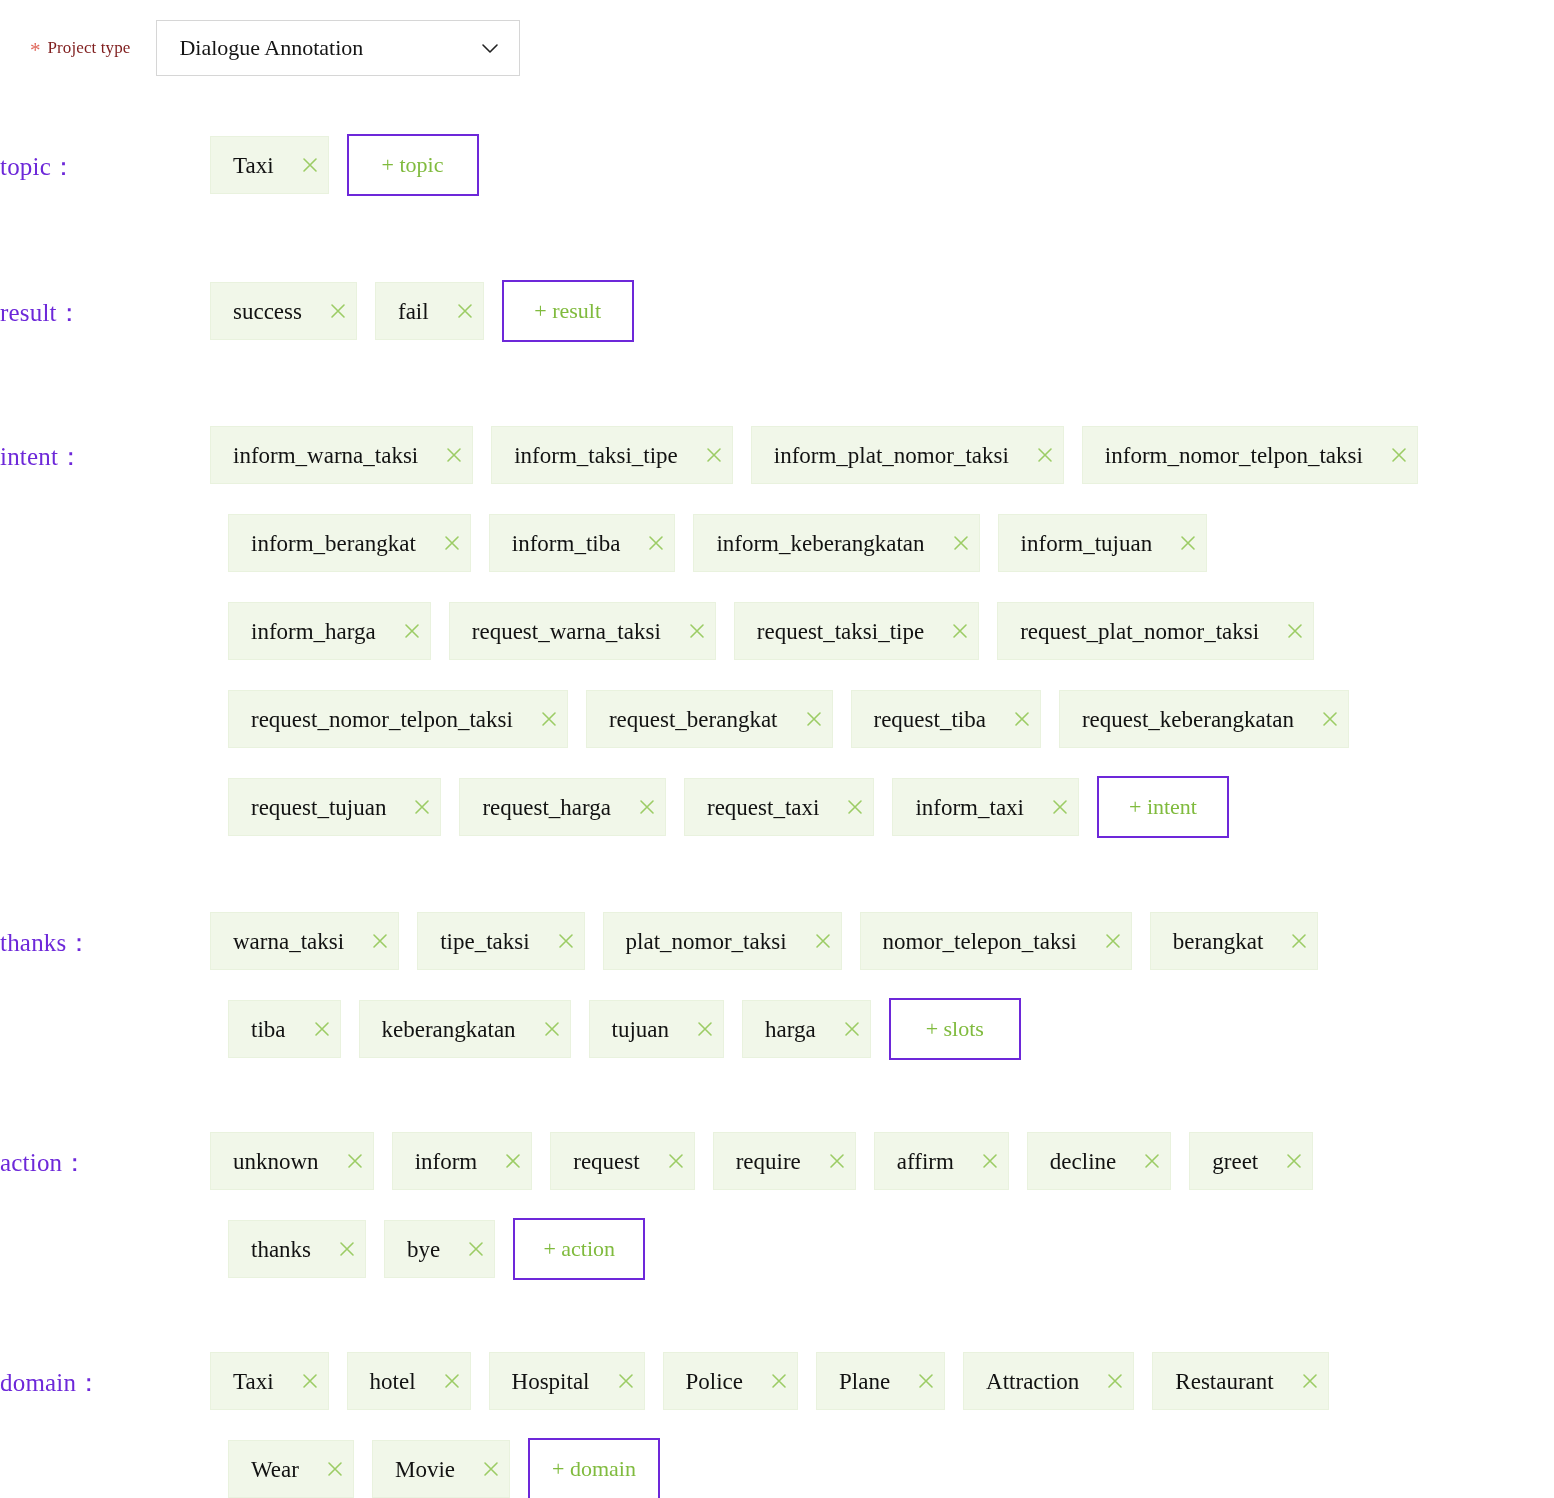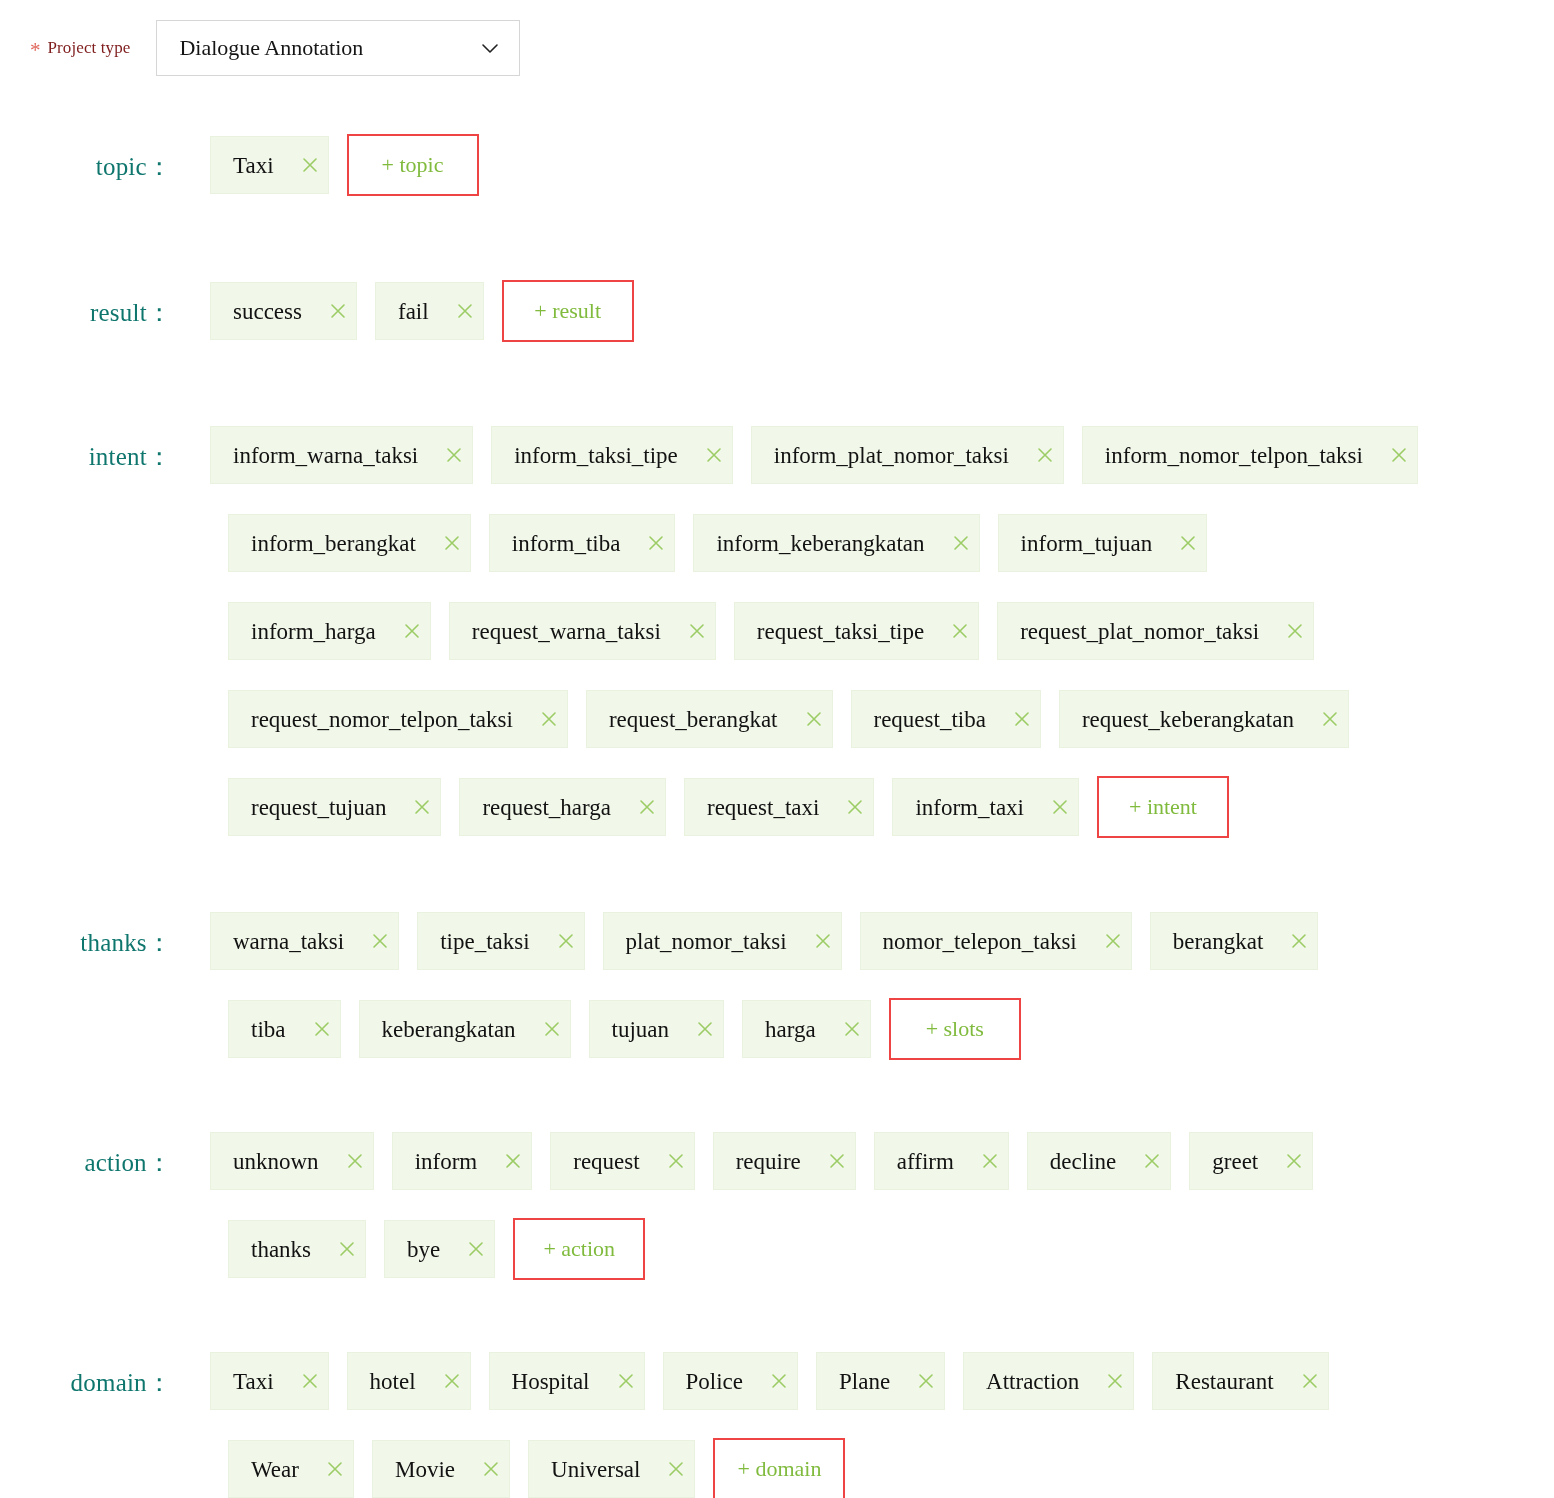--- a/index.html
+++ b/index.html
@@ -65,23 +65,23 @@
 
   
   .field-row {
     display: flex;
     align-items: flex-start;
     margin-top: 0;
   }
   .field-label {
     width: 172px;
     min-width: 172px;
-    text-align: right;
+    text-align: left;
     font-size: 25px;
-    color: #0f766e;
+    color: #6d28d9;
     padding-top: 14px;
     letter-spacing: 0.2px;
     white-space: nowrap;
   }
   .field-lines {
     flex: 1;
     padding-left: 38px;
   }
   .tag-line {
     display: flex;
@@ -120,21 +120,21 @@
     justify-content: center;
     flex: 0 0 auto;
   }
   .tag-close-icon svg { display: block; }
 
   
   .add-btn {
     height: 62px;
     min-width: 132px;
     background: #ffffff;
-    border: 2px solid #ef4444;
+    border: 2px solid #6d28d9;
     color: #80bb3e;
     font-size: 22px;
     display: inline-flex;
     align-items: center;
     justify-content: center;
     padding: 0 20px;
     cursor: pointer;
     font-family: "Liberation Serif", "DejaVu Serif", serif;
     flex: 0 0 auto;
     margin-right: 21px;
@@ -619,27 +619,19 @@
               </span>
             </div>
             <div class="tag">
               <span class="tag-text">Movie</span>
               <span class="tag-close-icon">
                 <svg width="20" height="20" viewBox="0 0 20 20">
                   <path d="M4 4 L16 16 M16 4 L4 16" fill="none" stroke="#9ccc65" stroke-width="1.6" stroke-linecap="round"></path>
                 </svg>
               </span>
             </div>
-            <div class="tag">
-              <span class="tag-text">Universal</span>
-              <span class="tag-close-icon">
-                <svg width="20" height="20" viewBox="0 0 20 20">
-                  <path d="M4 4 L16 16 M16 4 L4 16" fill="none" stroke="#9ccc65" stroke-width="1.6" stroke-linecap="round"></path>
-                </svg>
-              </span>
-            </div>
             <button class="add-btn">+ domain</button>
           </div>
         </div>
       </div>
     </div>
 
 </div>
 
 </body></html>

